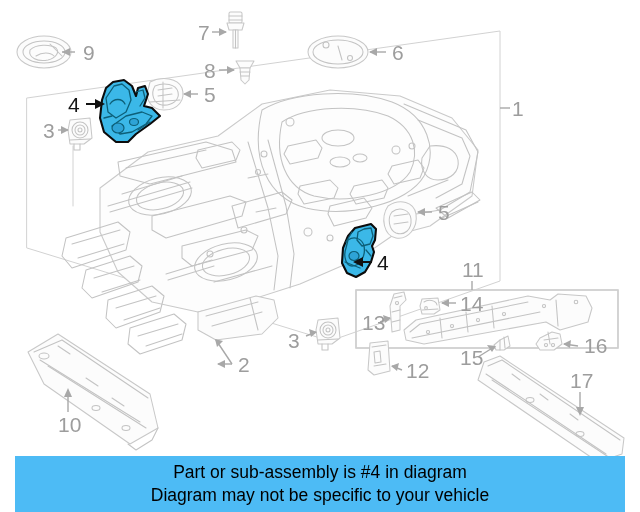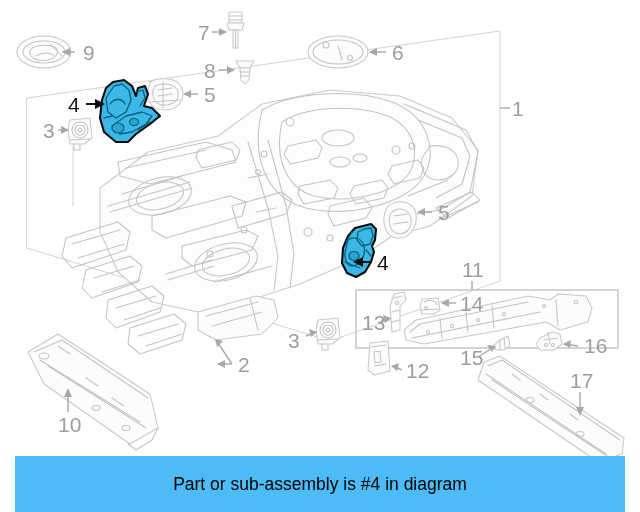--- a/index.html
+++ b/index.html
@@ -515,15 +515,16 @@
     <g>
       <path class="lead" d="M 68,412 L 68,390"></path>
       <polygon class="lead-head" points="68,388 64,397 72,397"></polygon>
       <text class="callout-text" x="58" y="432">10</text>
     </g>
 
   </svg>
 
   <div id="banner">
     <div class="line">Part or sub-assembly is #4 in diagram</div>
+    <div class="line">Diagram may not be specific to your vehicle</div>
   </div>
 
 </div>
 
 </body></html>

